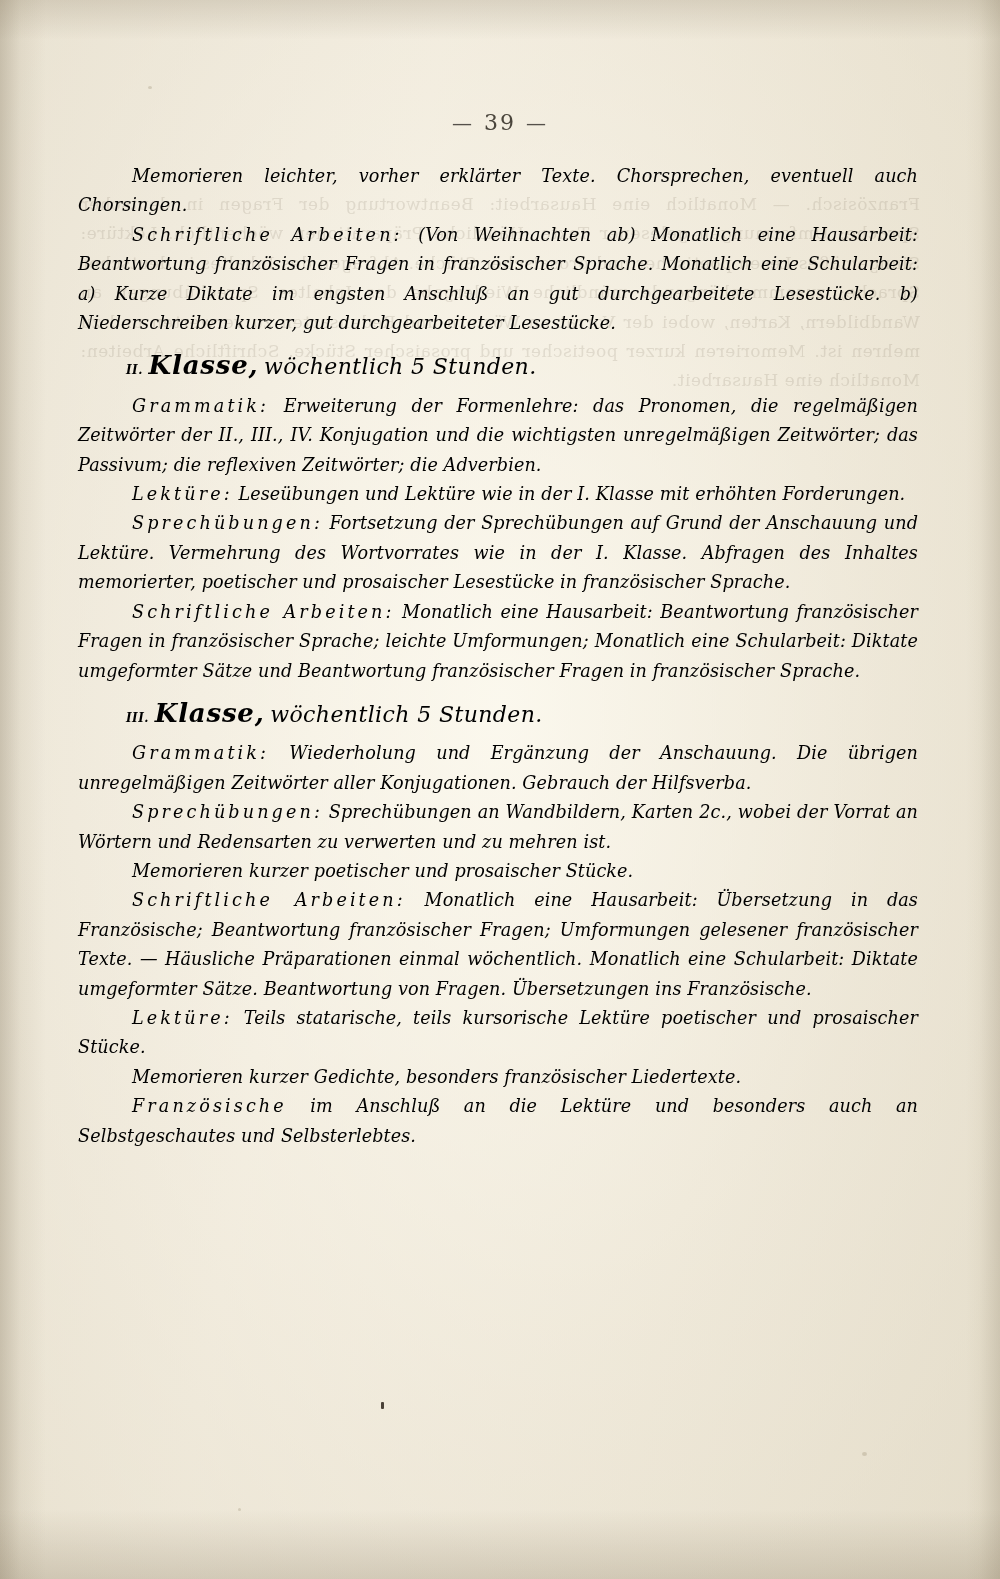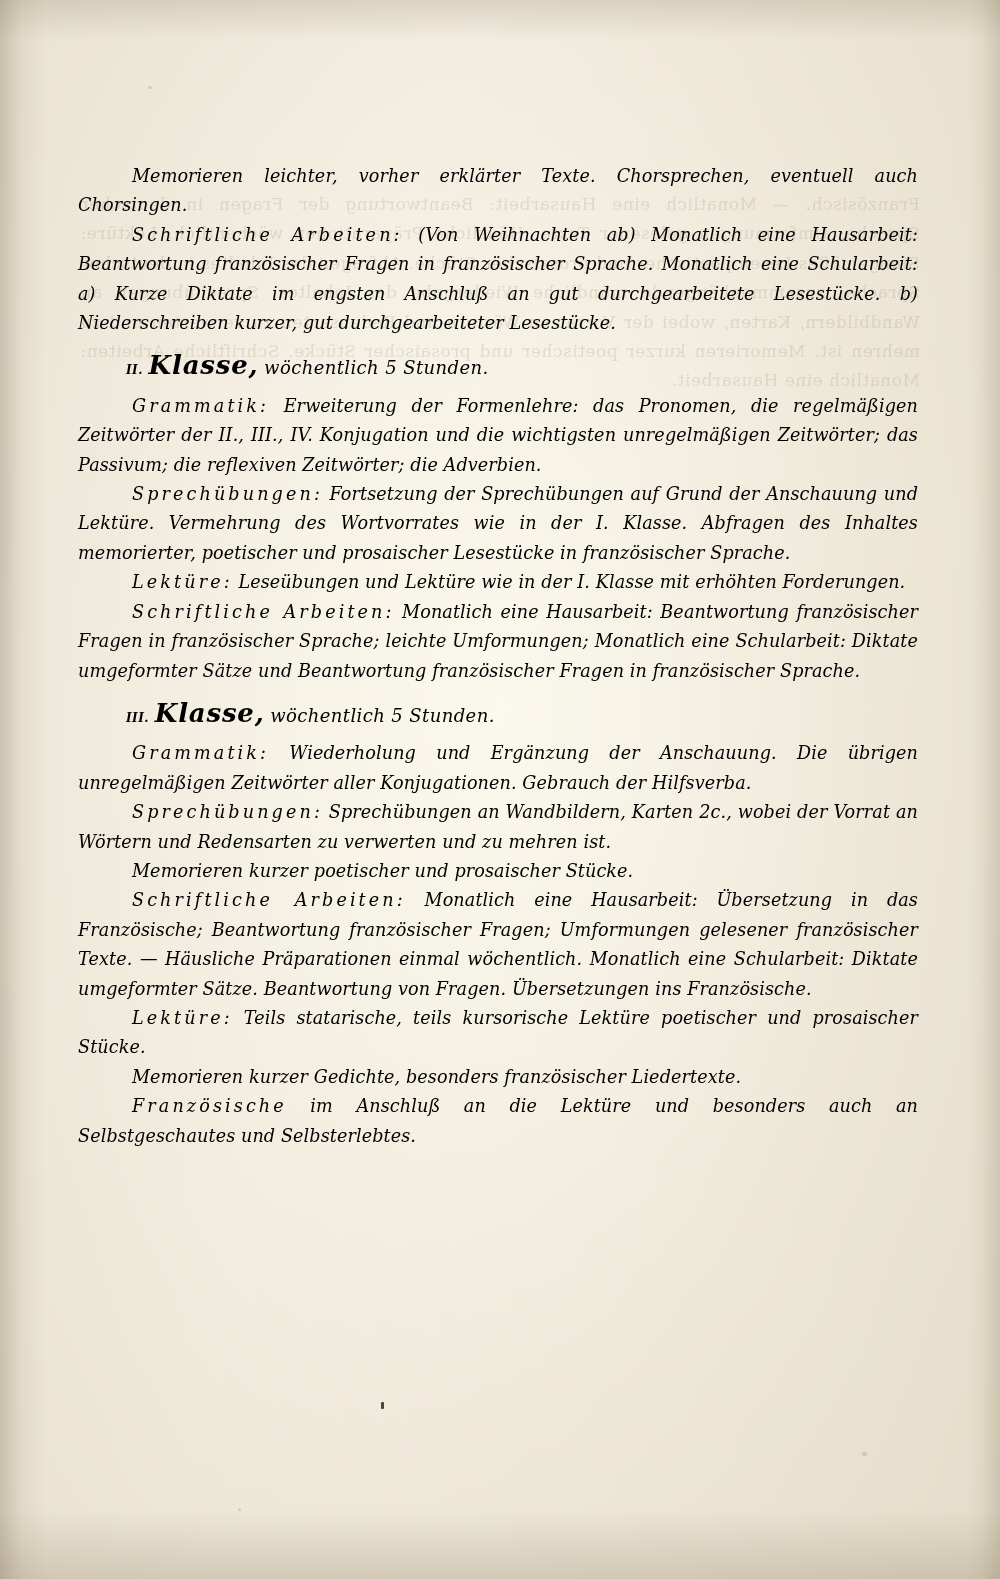--- a/index.html
+++ b/index.html
@@ -103,21 +103,21 @@
     font-weight: bold;
     font-size: 12px;
     letter-spacing: 0.5px;
   }
   .klasse-word {
     font-weight: bold;
     font-size: 26px;
     letter-spacing: 0.8px;
   }
   .klasse-rest {
-    font-size: 18px;
+    font-size: 22px;
     letter-spacing: 0.4px;
   }
   .spaced {
     letter-spacing: 3.1px;
   }
 
   
   .bleed {
     position: absolute;
     left: 80px;
@@ -157,20 +157,23 @@
   <div class="bleed">
     Französisch. — Monatlich eine Hausarbeit: Beantwortung der Fragen in deutscher
     Sprache; Umformungen gelesener Texte. Häusliche Präparationen wöchentlich.
     Lektüre: Sinngemäßes Lesen poetischer und prosaischer Stücke. Abfragen des
     Inhaltes in deutscher Sprache; zusammenhängende mündliche Wiedergabe des
     Inhaltes. Sprechübungen an Wandbildern, Karten, wobei der Vorrat an Wörtern
     und Redensarten zu verwerten und zu mehren ist. Memorieren kurzer poetischer
     und prosaischer Stücke. Schriftliche Arbeiten: Monatlich eine Hausarbeit.
   </div>
 
+  <div class="page-number">
+    <span class="dash">—</span><span>39</span><span class="dash">—</span>
+  </div>
 
   <div class="text-block">
 
     <p class="indent">Memorieren leichter, vorher erklärter Texte. Chorsprechen, eventuell auch Chorsingen.</p>
 
 
     <p class="indent">
       <span class="spaced">Schriftliche Arbeiten:</span><span> (Von Weihnachten ab) Monatlich eine Hausarbeit: Beantwortung französischer Fragen in französischer Sprache. Monatlich eine Schularbeit: a) Kurze Diktate im engsten Anschluß an gut durchgearbeitete Lesestücke. b) Niederschreiben kurzer, gut durchgearbeiteter Lesestücke.</span>
     </p>
 
@@ -178,25 +181,25 @@
       <span class="klasse-num">II.</span>
       <span class="klasse-word">Klasse,</span>
       <span class="klasse-rest">wöchentlich 5 Stunden.</span>
     </p>
 
     <p class="indent">
       <span class="spaced">Grammatik:</span><span> Erweiterung der Formenlehre: das Pronomen, die regelmäßigen Zeitwörter der II., III., IV. Konjugation und die wichtigsten unregelmäßigen Zeitwörter; das Passivum; die reflexiven Zeitwörter; die Adverbien.</span>
     </p>
 
     <p class="indent">
+      <span class="spaced">Lektüre:</span><span> Leseübungen und Lektüre wie in der I. Klasse mit erhöhten Forderungen.</span>
+    </p>
+
+    <p class="indent">
       <span class="spaced">Sprechübungen:</span><span> Fortsetzung der Sprechübungen auf Grund der Anschauung und Lektüre. Vermehrung des Wortvorrates wie in der I. Klasse. Abfragen des Inhaltes memorierter, poetischer und prosaischer Lesestücke in französischer Sprache.</span>
-    </p>
-
-    <p class="indent">
-      <span class="spaced">Lektüre:</span><span> Leseübungen und Lektüre wie in der I. Klasse mit erhöhten Forderungen.</span>
     </p>
 
     <p class="indent">
       <span class="spaced">Schriftliche Arbeiten:</span><span> Monatlich eine Hausarbeit: Beantwortung französischer Fragen in französischer Sprache; leichte Umformungen; Monatlich eine Schularbeit: Diktate umgeformter Sätze und Beantwortung französischer Fragen in französischer Sprache.</span>
     </p>
 
     <p class="heading">
       <span class="klasse-num">III.</span>
       <span class="klasse-word">Klasse,</span>
       <span class="klasse-rest">wöchentlich 5 Stunden.</span>

